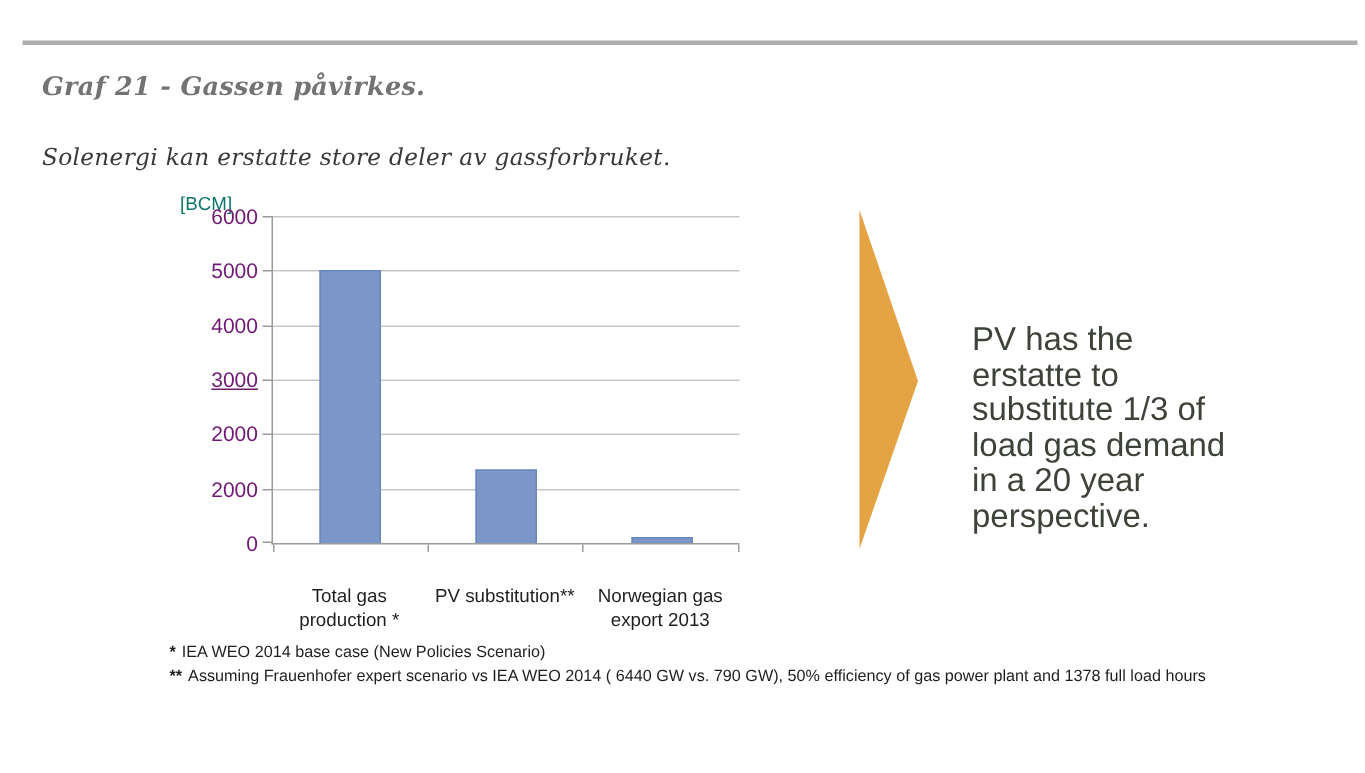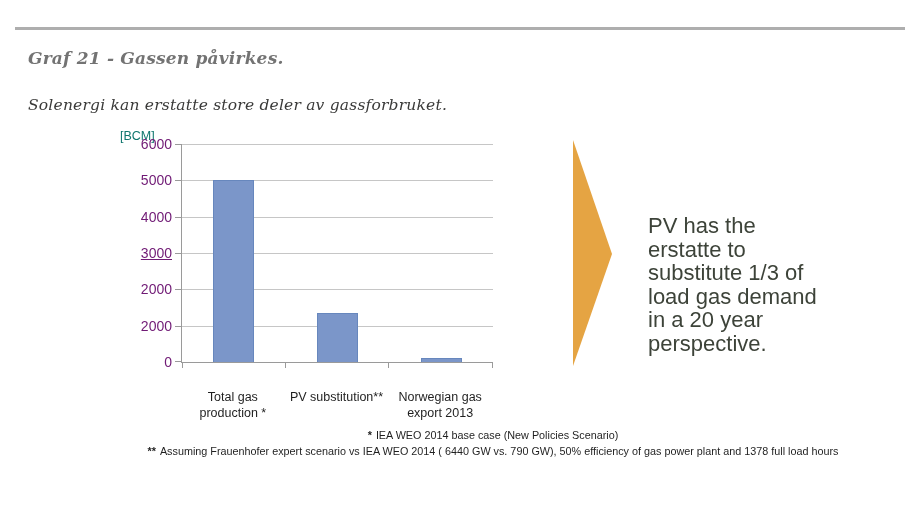--- a/index.html
+++ b/index.html
@@ -61,21 +61,21 @@
   }
   .arrow-svg{position:absolute;left:572px;top:138px;}
   .callout{
     position:absolute;left:648px;top:174px;width:190px;
     font-size:22px;line-height:23.5px;color:#3d4339;margin-top:40px;
   }
   .footnotes{
     position:absolute;left:113px;top:427px;width:760px;
     font-size:10.8px;color:#1f1f1f;line-height:16px;
   }
-  .footnote{white-space:nowrap;text-align:center;}
+  .footnote{white-space:nowrap;}
   .fn-marker{font-weight:bold;margin-right:4px;}
 </style>
 </head>
 <body>
 
 <div class="page">
   <div class="top-rule"></div>
 
   <h1 class="title">Graf 21 - Gassen påvirkes.</h1>
   <div class="subtitle">Solenergi kan erstatte store deler av gassforbruket.</div>

